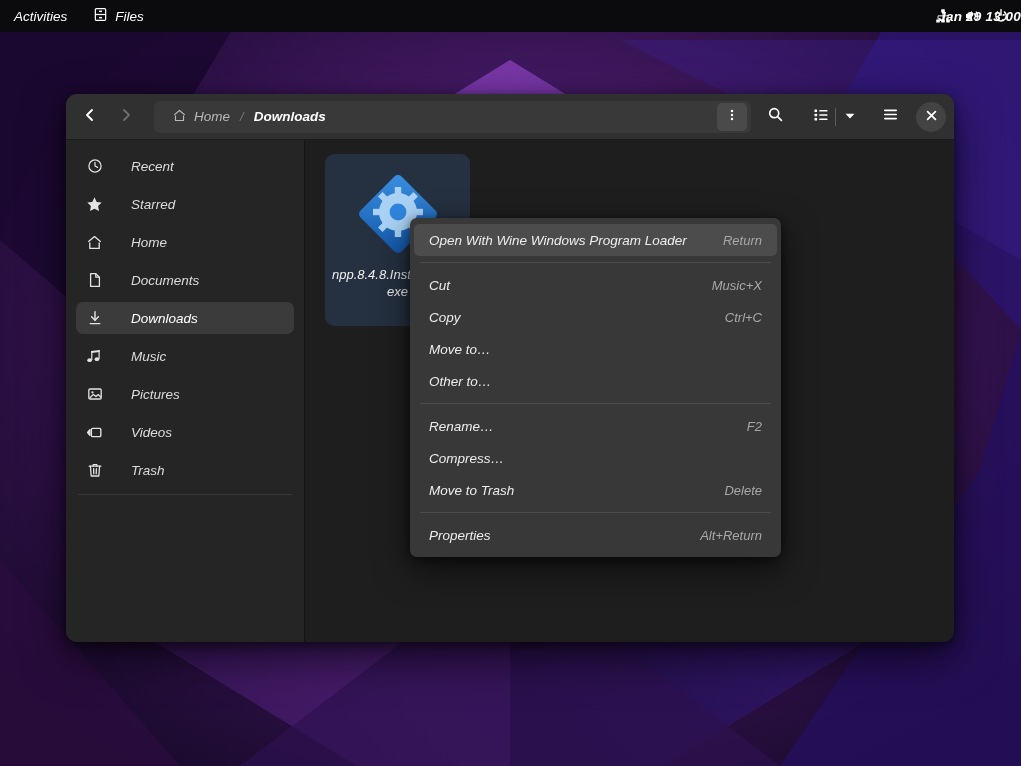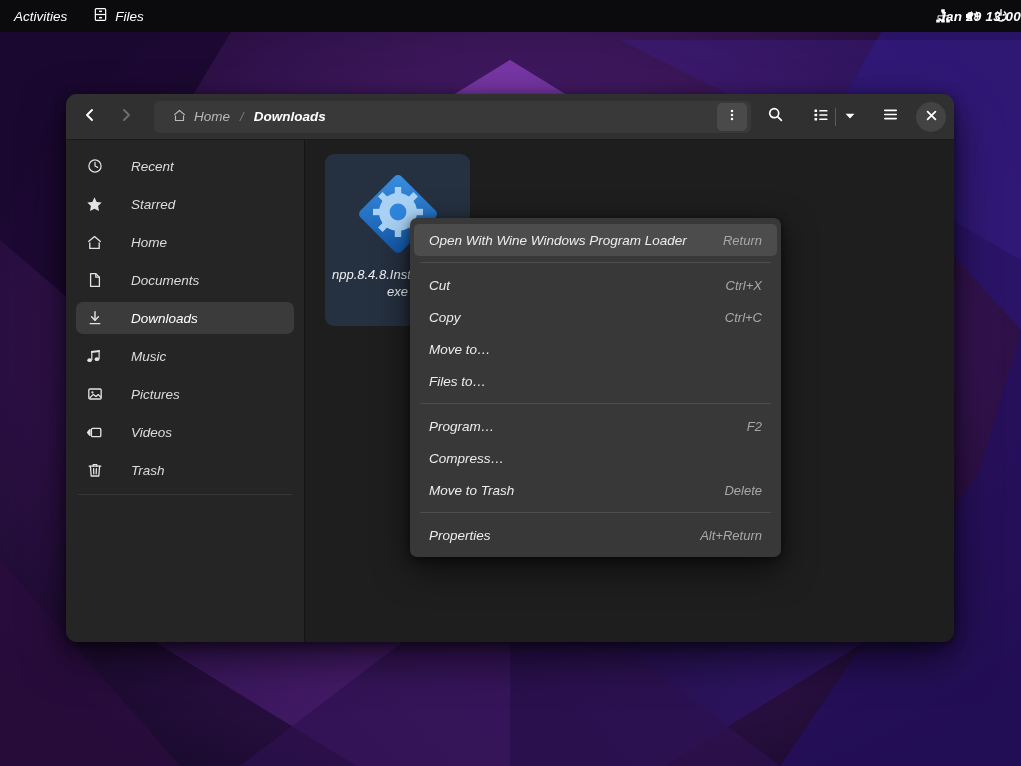--- a/index.html
+++ b/index.html
@@ -544,35 +544,35 @@
   </div>
 
   <div id="ctx-menu">
       <div class="ctx-item highlight">
         <span class="lbl">Open With Wine Windows Program Loader</span>
         <span class="accel">Return</span>
       </div>
       <div class="ctx-sep"></div>
       <div class="ctx-item">
         <span class="lbl">Cut</span>
-        <span class="accel">Ctrl+X</span>
+        <span class="accel">Music+X</span>
       </div>
       <div class="ctx-item">
         <span class="lbl">Copy</span>
         <span class="accel">Ctrl+C</span>
       </div>
       <div class="ctx-item">
         <span class="lbl">Move to…</span>
       </div>
       <div class="ctx-item">
-        <span class="lbl">Files to…</span>
+        <span class="lbl">Other to…</span>
       </div>
       <div class="ctx-sep"></div>
       <div class="ctx-item">
-        <span class="lbl">Program…</span>
+        <span class="lbl">Rename…</span>
         <span class="accel">F2</span>
       </div>
       <div class="ctx-item">
         <span class="lbl">Compress…</span>
       </div>
       <div class="ctx-item">
         <span class="lbl">Move to Trash</span>
         <span class="accel">Delete</span>
       </div>
       <div class="ctx-sep"></div>

